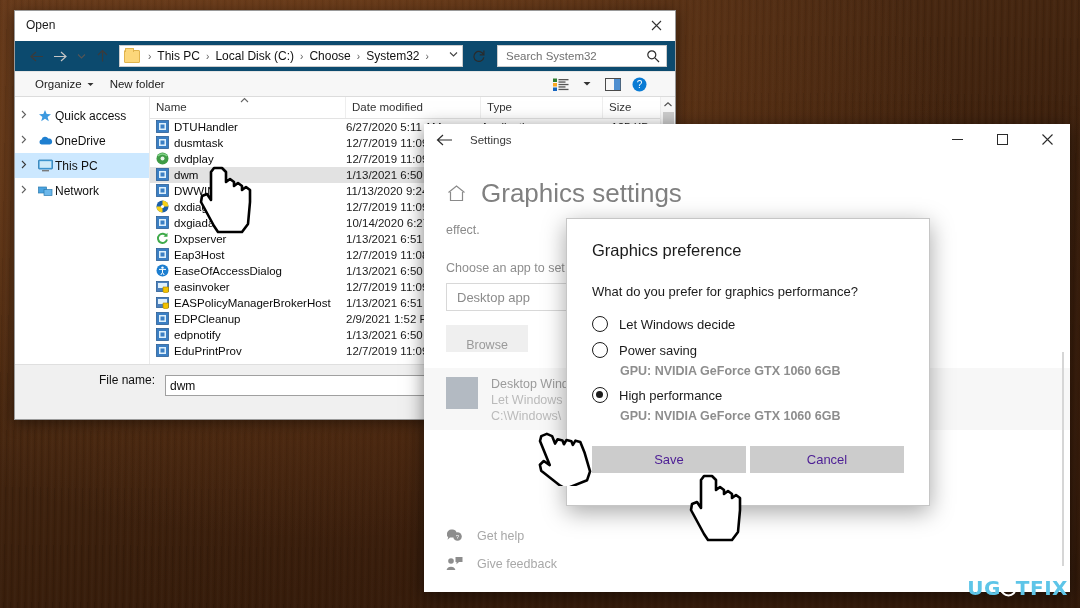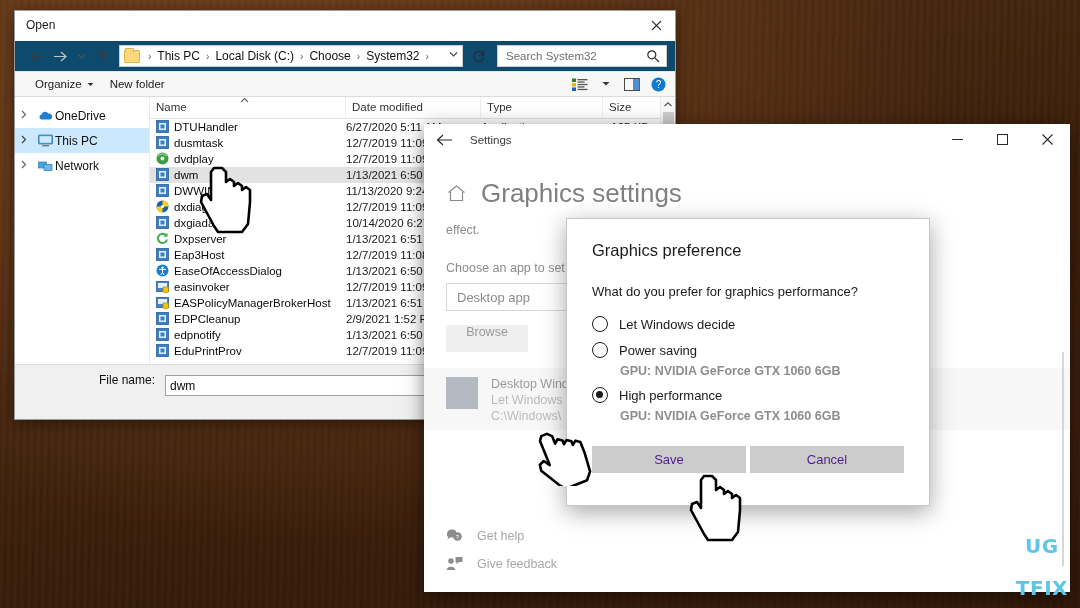--- a/index.html
+++ b/index.html
@@ -108,21 +108,21 @@
     position:absolute; right: 6px; top: 3px;
     width: 14px; height: 14px;
   }
 
   .od-toolbar {
     height: 26px;
     background: #f7f7f7;
     border-top: 1px solid #e6e6e6;
     border-bottom: 1px solid #dcdcdc;
     display: flex; align-items: center;
-    padding: 0 4px 0 12px;
+    padding: 0 23px 0 12px;
     gap: 0px;
   }
   .tb-item {
     font-size: 11.5px; color: #1b1b1b;
     padding: 3px 8px;
     display: flex; align-items: center; gap: 5px;
   }
   .tb-caret { font-size: 7px; color: #333; }
   .tb-spacer { flex: 1; }
   .tb-icon {
@@ -279,21 +279,21 @@
     width: 258px; height: 28px;
     border: 1px solid #d8d8d8;
     display: flex; align-items: center;
     padding-left: 10px;
     font-size: 13px; color: #8b8b8b;
   }
   .set-browse {
     margin: 14px 0 0 22px;
     width: 82px; height: 27px;
     background: #efefef;
-    display:flex; align-items:flex-start; justify-content:center;
+    display:flex; align-items:flex-end; justify-content:center;
     font-size: 12.5px; color: #9a9a9a;
   }
   .set-applist { margin-top: 16px; }
   .set-appcard {
     display: flex; gap: 13px;
     padding: 9px 0 0 22px;
     background: #f7f7f7;
     height: 62px;
   }
   .app-thumb { width: 32px; height: 32px; background: #b3bac2; flex:0 0 32px; }
@@ -378,21 +378,20 @@
   .watermark {
     position: absolute;
     right: 12px; bottom: 8px;
     font-family: "DejaVu Sans", sans-serif;
     font-size: 20px;
     font-weight: bold;
     letter-spacing: 0.5px;
     color: #5ec5e8;
     display: flex; align-items: center;
     z-index: 50;
-    flex-direction: column;
   }
 </style>
 </head>
 <body>
 
 <div class="open-dialog">
 
   <div class="od-titlebar">
     <div class="od-title">Open</div>
     <div class="od-close">
@@ -500,20 +499,33 @@
       <svg width="15" height="15" viewBox="0 0 15 15">
           <circle cx="7.5" cy="7.5" r="7" fill="#0a7bd4"></circle>
           <text x="7.5" y="11" font-size="10" fill="#fff" text-anchor="middle" font-family="Liberation Sans">?</text>
         </svg>
     </div>
   </div>
 
   <div class="od-body">
 
     <div class="od-sidebar">
+      <div class="sb-item">
+        <span class="sb-chev">
+          <svg width="6" height="9" viewBox="0 0 6 9">
+              <path d="M1 1 L4.5 4.5 L1 8" stroke="#606060" stroke-width="1.1" fill="none"></path>
+            </svg>
+        </span>
+        <span class="sb-ico">
+          <svg width="14" height="14" viewBox="0 0 14 14">
+              <path d="M7 1 L8.7 5 L13 5.3 L9.6 8 L10.8 12.2 L7 9.8 L3.2 12.2 L4.4 8 L1 5.3 L5.3 5 Z" fill="#3c9ae0"></path>
+            </svg>
+        </span>
+        <span>Quick access</span>
+      </div>
       <div class="sb-item">
         <span class="sb-chev">
           <svg width="6" height="9" viewBox="0 0 6 9">
               <path d="M1 1 L4.5 4.5 L1 8" stroke="#606060" stroke-width="1.1" fill="none"></path>
             </svg>
         </span>
         <span class="sb-ico">
           <svg width="15" height="11" viewBox="0 0 15 11">
               <path d="M3.5 9.5 A2.6 2.6 0 0 1 3.6 4.4 A3.6 3.6 0 0 1 10.3 3.6 A2.9 2.9 0 0 1 11.8 9.5 Z" fill="#1e7fd0"></path>
             </svg>

